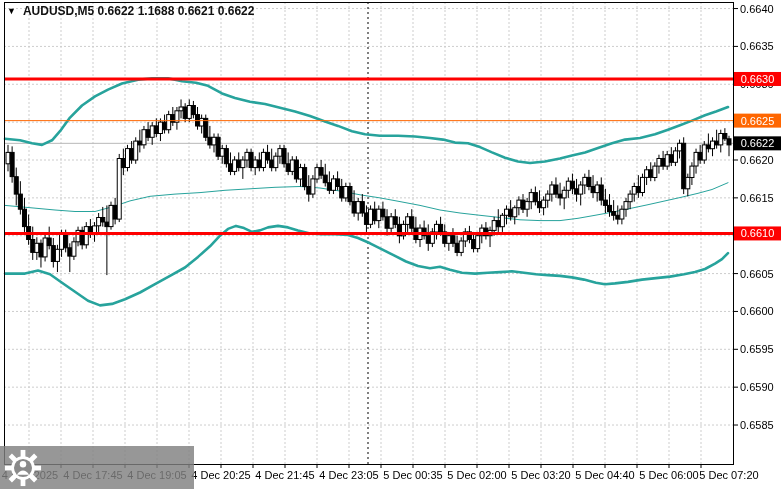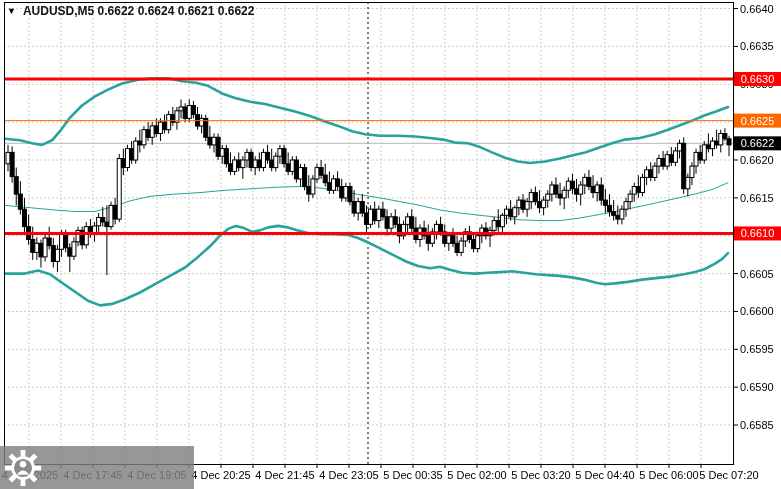--- a/index.html
+++ b/index.html
@@ -493,21 +493,21 @@
         <text x="757.5" y="124.62559999999999" font-size="11" fill="#ffffff" text-anchor="middle">0.6625</text>
         <rect x="734" y="226.4484" width="47" height="14" fill="#fe0000"></rect>
         <text x="757.5" y="237.4484" font-size="11" fill="#ffffff" text-anchor="middle">0.6610</text>
         <rect x="734" y="136.3416" width="47" height="14" fill="#000000"></rect>
         <text x="757.5" y="147.3416" font-size="11" fill="#ffffff" text-anchor="middle">0.6622</text>
       </g>
     </svg>
 
   <div class="title-bar">
     <span class="dd">▼</span>
-    <span>AUDUSD,M5 0.6622 0.6624 0.6621 0.6622</span>
+    <span>AUDUSD,M5 0.6622 1.1688 0.6621 0.6622</span>
   </div>
 
   <div class="watermark">
     <svg width="38" height="38" viewBox="0 0 40 40">
       <g fill="#ffffff">
         <g>
           <rect x="17.5" y="1" width="5" height="9"></rect>
           <rect x="17.5" y="30" width="5" height="9"></rect>
           <rect x="1" y="17.5" width="9" height="5"></rect>
           <rect x="30" y="17.5" width="9" height="5"></rect>

